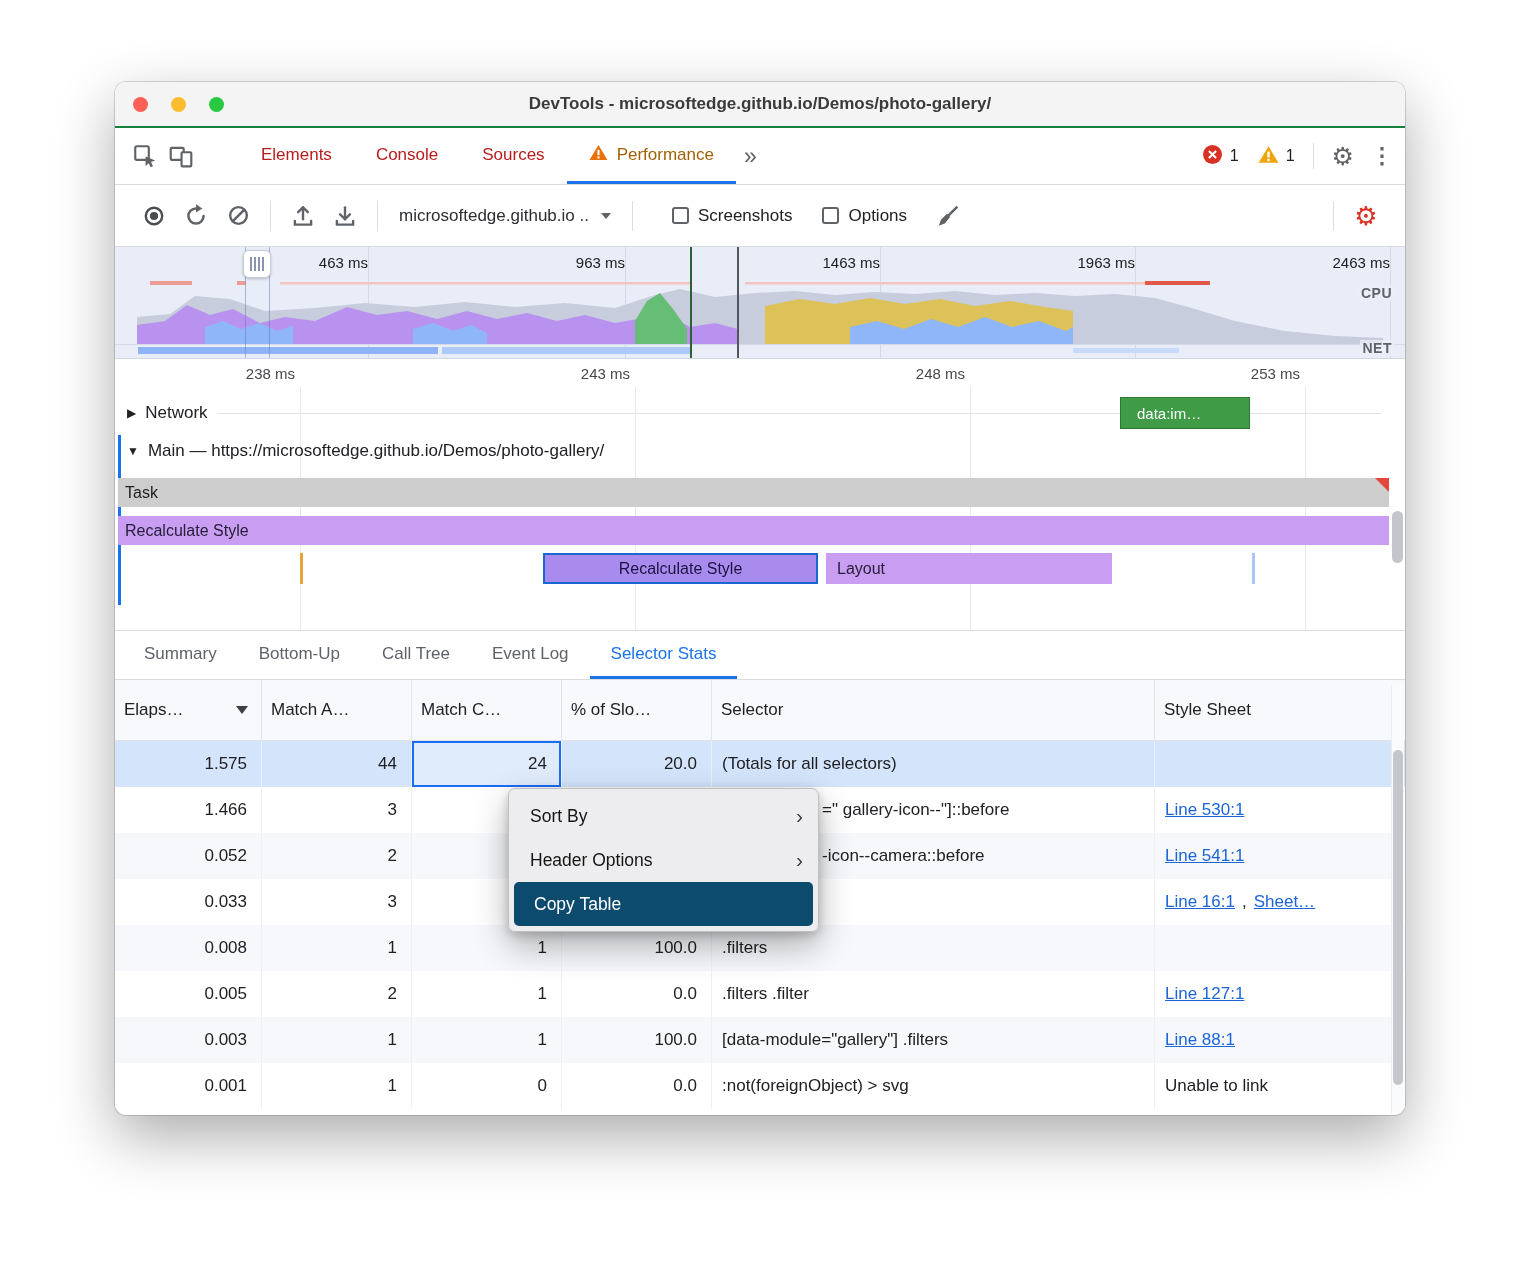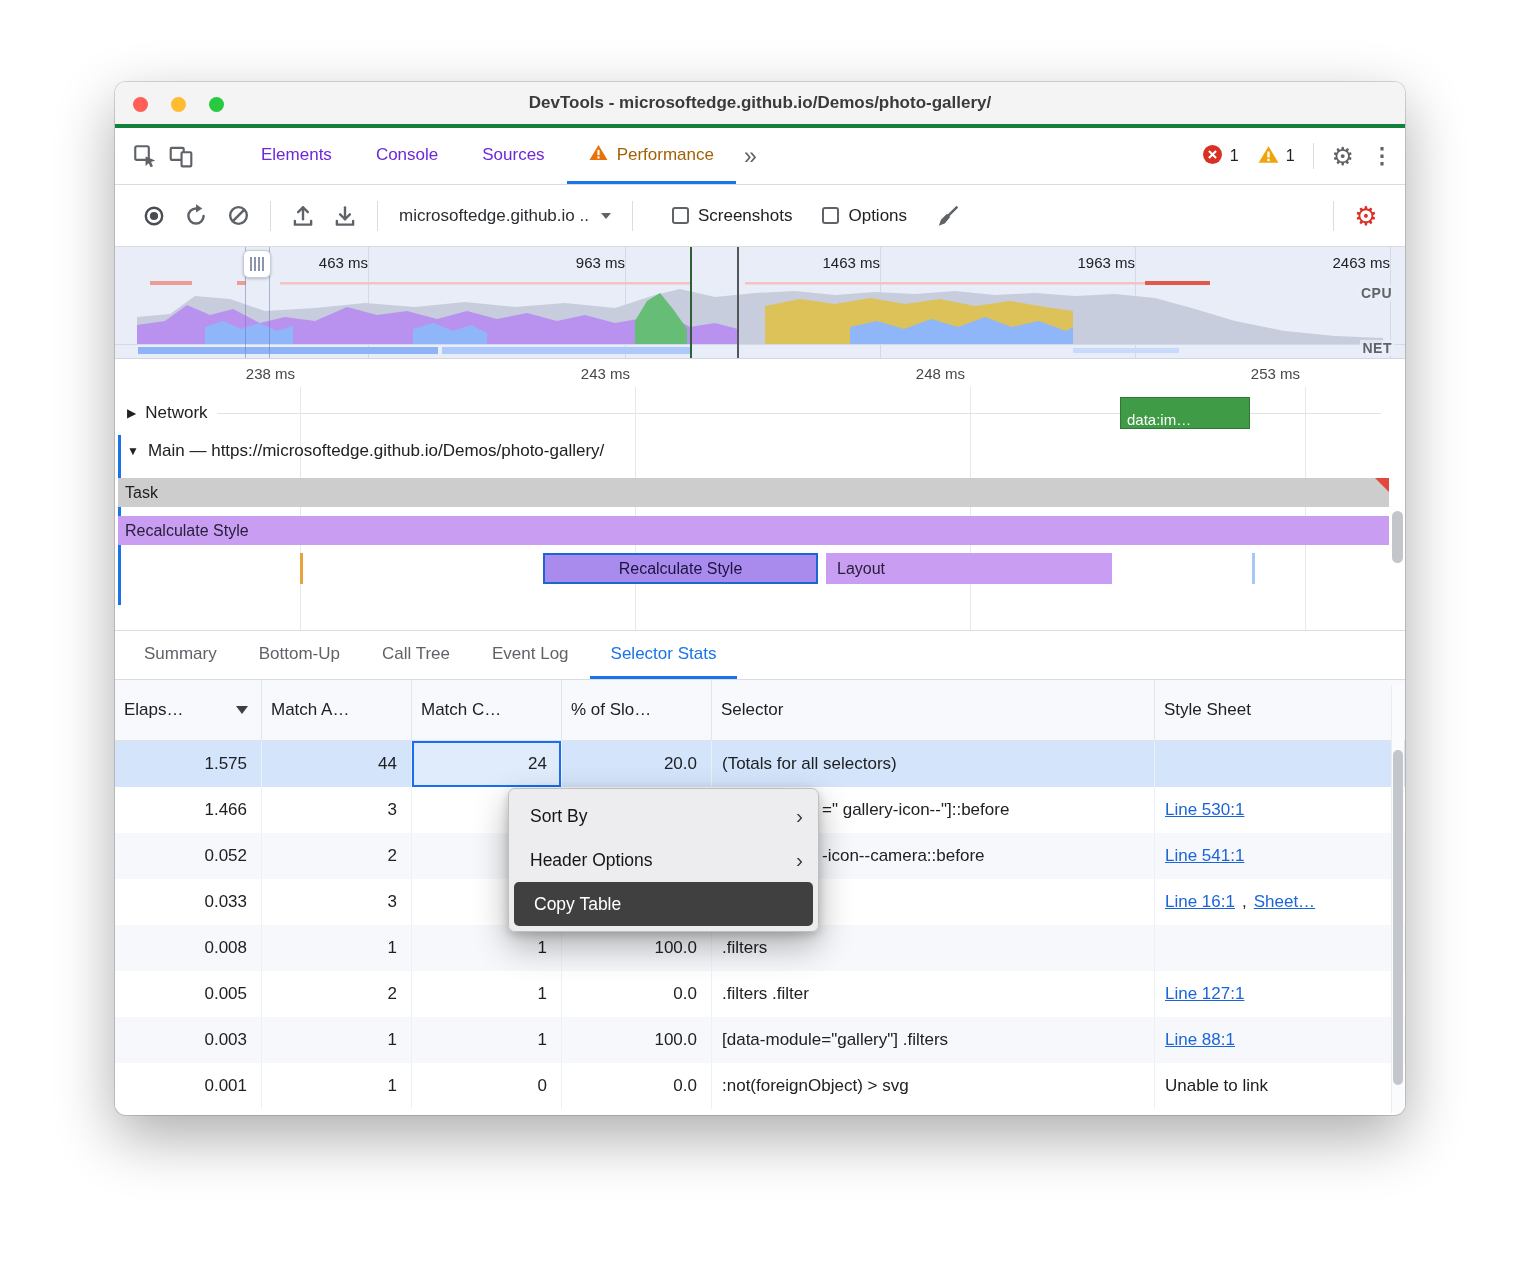--- a/index.html
+++ b/index.html
@@ -4,31 +4,31 @@
 <style>
   html,body{width:1520px;height:1264px;margin:0;overflow:hidden;background:#fff;
     font-family:"Liberation Sans",sans-serif;}
   *{box-sizing:border-box;}
 
   .window{position:absolute;left:115px;top:82px;width:1290px;height:1033px;background:#fff;
     border-radius:11px;overflow:hidden;
     box-shadow:0 22px 60px rgba(0,0,0,.33),0 0 0 1px rgba(0,0,0,.14);}
 
   
-  .titlebar{height:46px;background:#f4f4f4;border-bottom:4px solid #15803d;position:relative;
+  .titlebar{height:46px;background:#f4f4f4;border-bottom:2px solid #15803d;position:relative;
     display:flex;align-items:center;justify-content:center;}
   .tl{position:absolute;width:15px;height:15px;border-radius:50%;top:15px;}
   .tl.r{left:18px;background:#ff5f57}.tl.y{left:56px;background:#febc2e}.tl.g{left:94px;background:#28c840}
   .title{font-size:17px;font-weight:bold;color:#3a3a3a;}
 
   
   .tabbar{height:57px;display:flex;align-items:stretch;border-bottom:1px solid #dadce0;background:#fff;padding:0 12px;}
   .ibtn{width:36px;align-self:center;height:36px;display:flex;align-items:center;justify-content:center;border-radius:4px;}
   .tabs{display:flex;margin-left:40px;}
-  .tab{display:flex;align-items:center;padding:0 22px;font-size:17px;color:#6d28d9;border-bottom:3px solid transparent;gap:9px;}
+  .tab{display:flex;align-items:center;padding:0 22px;font-size:17px;color:#b91c1c;border-bottom:3px solid transparent;gap:9px;}
   .tab.active{color:#a16207;border-bottom-color:#1a73e8;}
   .more{align-self:center;font-size:23px;color:#5f6368;margin:0 8px;}
   .badges{margin-left:auto;display:flex;align-items:center;gap:7px;}
   .cnt{font-size:16px;color:#202124;}
   .vsep{width:1px;height:26px;background:#dadce0;margin:0 11px;}
   .glyph{font-size:25px;color:#5f6368;line-height:1;}
   .dots{font-size:22px;color:#5f6368;font-weight:bold;margin-left:10px;}
 
   
   .toolbar{height:62px;display:flex;align-items:center;border-bottom:1px solid #dadce0;background:#fff;padding:0 20px;gap:4px;}
@@ -56,21 +56,21 @@
 
   
   .flame{height:272px;position:relative;background:#fff;border-bottom:1px solid #dadce0;overflow:hidden;}
   .fl-grid{position:absolute;top:28px;bottom:0;width:1px;background:#e6e8ee;}
   .fl-time{position:absolute;top:6px;font-size:15px;color:#46484b;}
   .net-row{position:absolute;left:12px;top:38px;height:32px;right:24px;display:flex;align-items:center;gap:9px;
     font-size:17px;color:#202124;}
   .net-line{flex:1;height:1px;background:#e2e2e2;}
   .disc{font-size:12px;color:#202124;}
   .net-block{position:absolute;left:1005px;top:38px;width:130px;height:32px;background:#3f9b45;border:1px solid #2c7a33;
-    color:#fff;font-size:15px;display:flex;align-items:flex-end;padding-left:6px;white-space:nowrap;overflow:hidden;z-index:2;}
+    color:#fff;font-size:15px;display:flex;align-items:center;padding-left:16px;white-space:nowrap;overflow:hidden;z-index:2;}
   .main-row{position:absolute;left:12px;top:82px;display:flex;align-items:center;gap:9px;font-size:17px;color:#202124;}
   .main-accent{position:absolute;left:3px;top:76px;width:3px;height:170px;background:#1a73e8;}
   .task-bar{position:absolute;left:3px;top:119px;right:16px;height:29px;background:#cdcdcd;font-size:16px;color:#202124;
     display:flex;align-items:center;padding-left:7px;}
   .task-red{position:absolute;right:0;top:0;width:0;height:0;border-left:14px solid transparent;border-top:14px solid #e4483c;}
   .recalc-bar{position:absolute;left:3px;top:157px;right:16px;height:29px;background:#c99df2;font-size:16px;color:#26203a;
     display:flex;align-items:center;padding-left:7px;}
   .block-sel{position:absolute;left:428px;top:194px;width:275px;height:31px;background:#a98bee;border:2px solid #1a67d2;
     display:flex;align-items:center;justify-content:center;font-size:16px;color:#1c1340;}
   .block-layout{position:absolute;left:711px;top:194px;width:286px;height:31px;background:#c99df2;
@@ -103,21 +103,21 @@
   .frag{margin-left:100px;display:inline-block;}
   .tbl-track{position:absolute;right:1px;top:603px;width:13px;height:428px;background:#fafbfc;border-left:1px solid #ececec;}
   .tbl-thumb{position:absolute;right:2px;top:668px;width:10px;height:335px;background:#c3c6cb;border-radius:6px;}
 
   
   .ctx{position:absolute;left:393px;top:706px;width:311px;background:rgba(236,236,238,.97);border:1px solid #bfbfbf;
     border-radius:7px;box-shadow:0 14px 34px rgba(0,0,0,.3),0 3px 10px rgba(0,0,0,.18);padding:5px 0;z-index:50;}
   .ctx-item{height:44px;display:flex;align-items:center;padding:0 10px 0 16px;font-size:17.5px;color:#151515;
     margin:0 5px;border-radius:5px;}
   .ctx-item .sub{margin-left:auto;font-size:21px;color:#3a3a3a;}
-  .ctx-item.hl{background:#404040;color:#fff;padding-left:20px;}
+  .ctx-item.hl{background:#0c4a6e;color:#fff;padding-left:20px;}
 </style>
 </head>
 <body>
 
 <div class="window">
 
   <div class="titlebar">
     <span class="tl r"></span>
     <span class="tl y"></span>
     <span class="tl g"></span>

